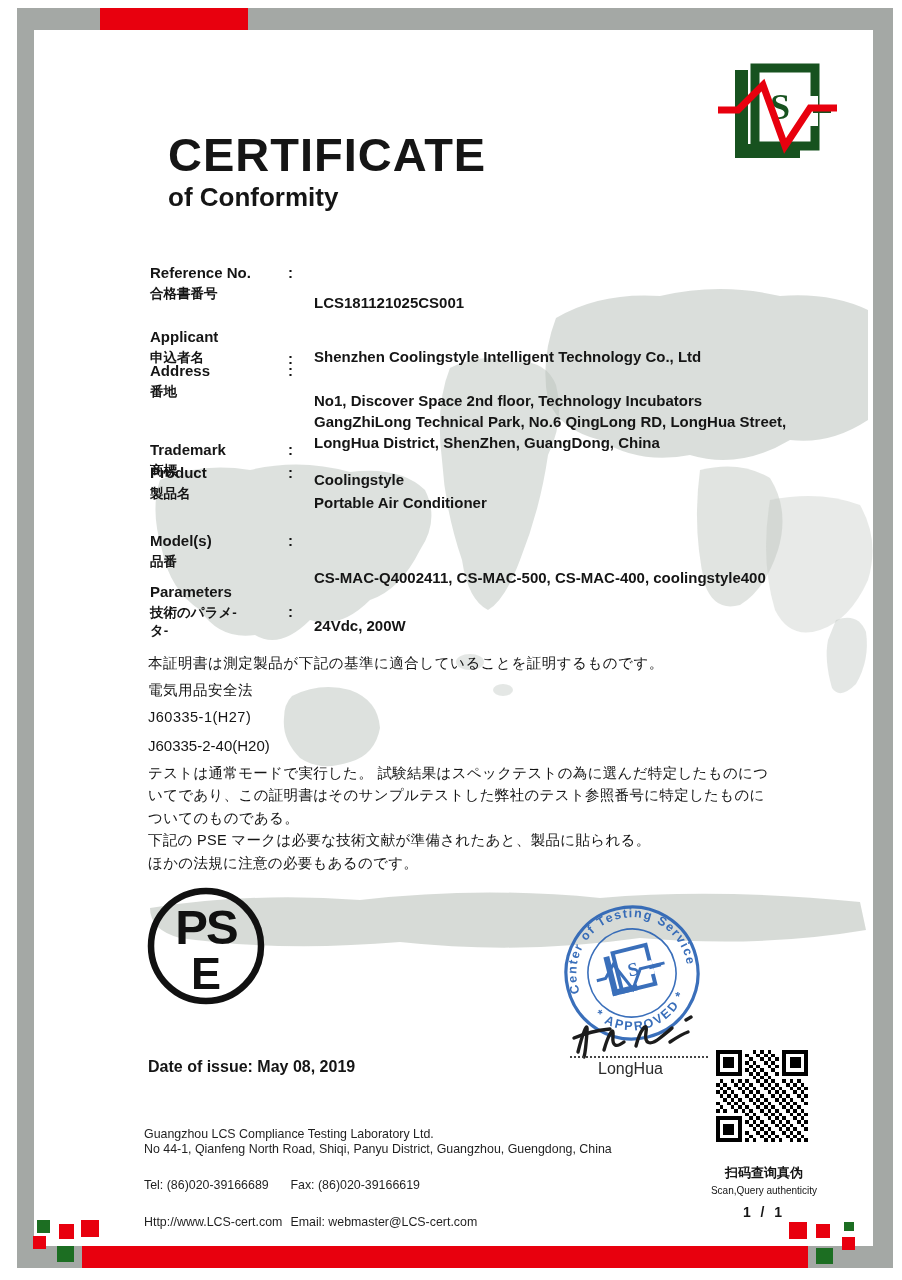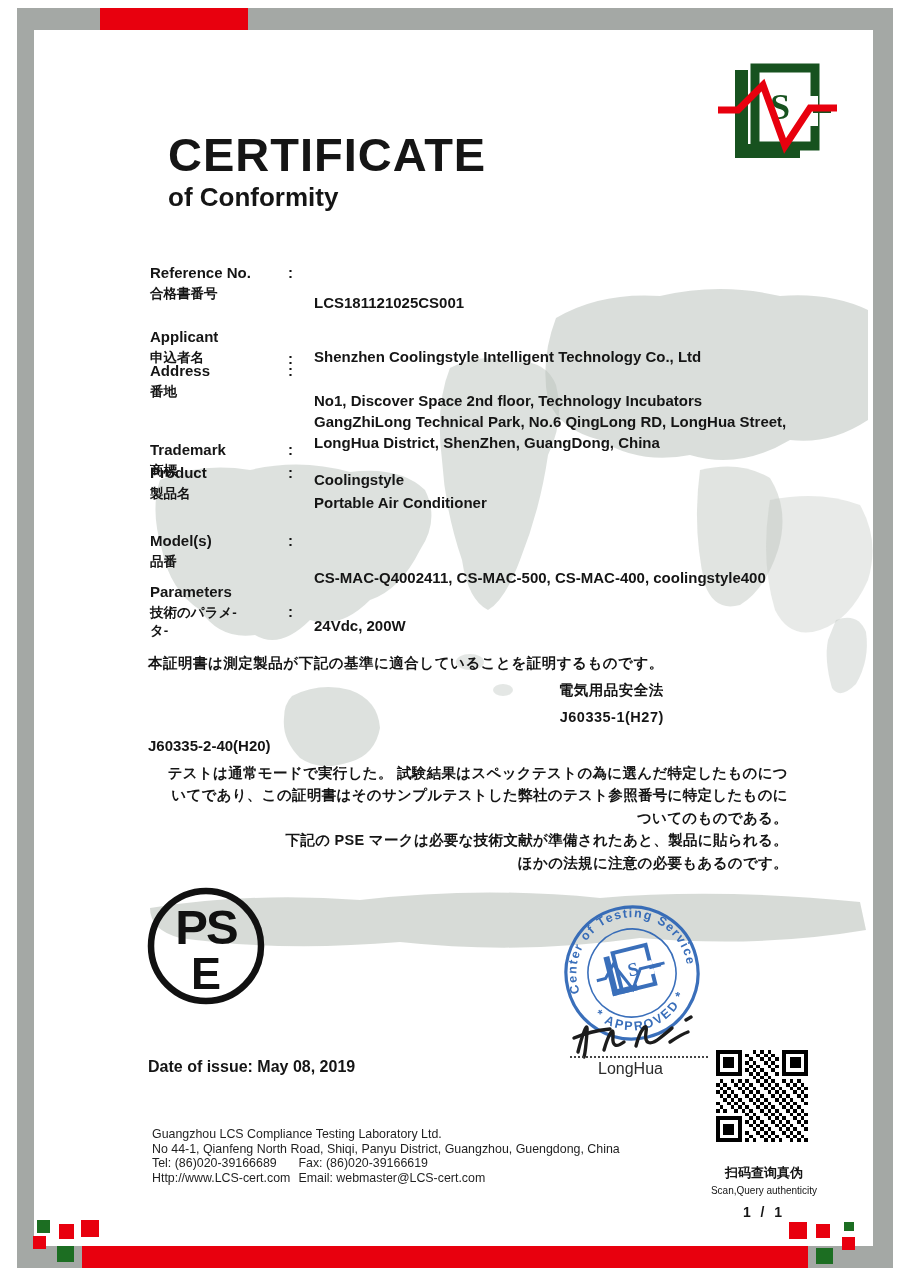--- a/index.html
+++ b/index.html
@@ -24,38 +24,38 @@
   .title-main{font-size:47px;font-weight:bold;letter-spacing:1px;line-height:1.05;}
   .title-sub{font-size:26px;font-weight:bold;margin-top:3px;}
 
   .field-row{position:absolute;left:150px;display:flex;width:640px;}
   .f-label{width:138px;display:flex;flex-direction:column;}
   .f-en{font-weight:bold;font-size:15px;}
   .f-jp{font-weight:bold;font-size:13.5px;margin-top:4px;white-space:pre-line;}
   .f-colon{width:26px;font-weight:bold;font-size:15px;}
   .f-value{flex:1;font-weight:bold;font-size:15px;line-height:1.4;white-space:pre-line;margin-top:28px;}
 
-  .jp-block{position:absolute;left:148px;font-weight:bold;white-space:pre-line;text-align:right;}
+  .jp-block{position:absolute;left:148px;font-weight:normal;white-space:pre-line;}
   .declaration{top:650px;font-size:14.5px;line-height:1.85;letter-spacing:.5px;}
   .standard2{top:737px;font-size:15px;}
   .test-note{top:762px;font-size:14.5px;line-height:1.55;letter-spacing:.3px;width:640px;}
 
   .date-issue{position:absolute;left:148px;top:1034px;font-size:16px;font-weight:bold;margin-top:24px;}
 
   .sig-line{position:absolute;left:570px;top:1056px;width:138px;border-top:2px dotted #444;}
   .manager{position:absolute;left:598px;top:1060px;font-size:16px;color:#2b2b2b;}
 
   .qr-wrap{position:absolute;left:716px;top:1050px;width:92px;height:92px;background:#fff;}
   .qr-caption{position:absolute;left:688px;top:1142px;width:152px;text-align:center;margin-top:22px;}
   .qr-zh{font-size:13px;font-weight:bold;}
   .qr-en{font-size:10px;font-weight:normal;margin-top:3px;}
   .page-num{font-size:14px;font-weight:bold;letter-spacing:3px;margin-top:8px;}
 
-  .footer{position:absolute;left:152px;top:1127px;font-size:12.4px;line-height:14.6px;color:#1f1f1f;}
-  .footer .col1{display:inline-block;width:143px;}
+  .footer{position:absolute;left:144px;top:1127px;font-size:12.4px;line-height:14.6px;color:#1f1f1f;}
+  .footer .col1{display:inline-block;width:143px;margin-top:22px;}
 </style>
 </head>
 <body>
 
 <div class="page">
 
   <svg class="map" width="902" height="1280" viewBox="0 0 902 1280">
     <g fill="#bcc3bd" stroke="none">
       <path opacity=".55" d="M556,318 Q600,292 660,296 Q720,282 780,296 Q830,292 868,310 L868,420 Q830,445 790,440 Q740,470 690,455 Q640,465 600,440 Q560,430 548,400 Q540,360 556,318 Z"></path>
       <path opacity=".45" d="M700,470 Q740,460 770,478 Q790,510 778,550 Q765,590 740,605 Q715,612 705,585 Q692,530 700,470 Z"></path>

